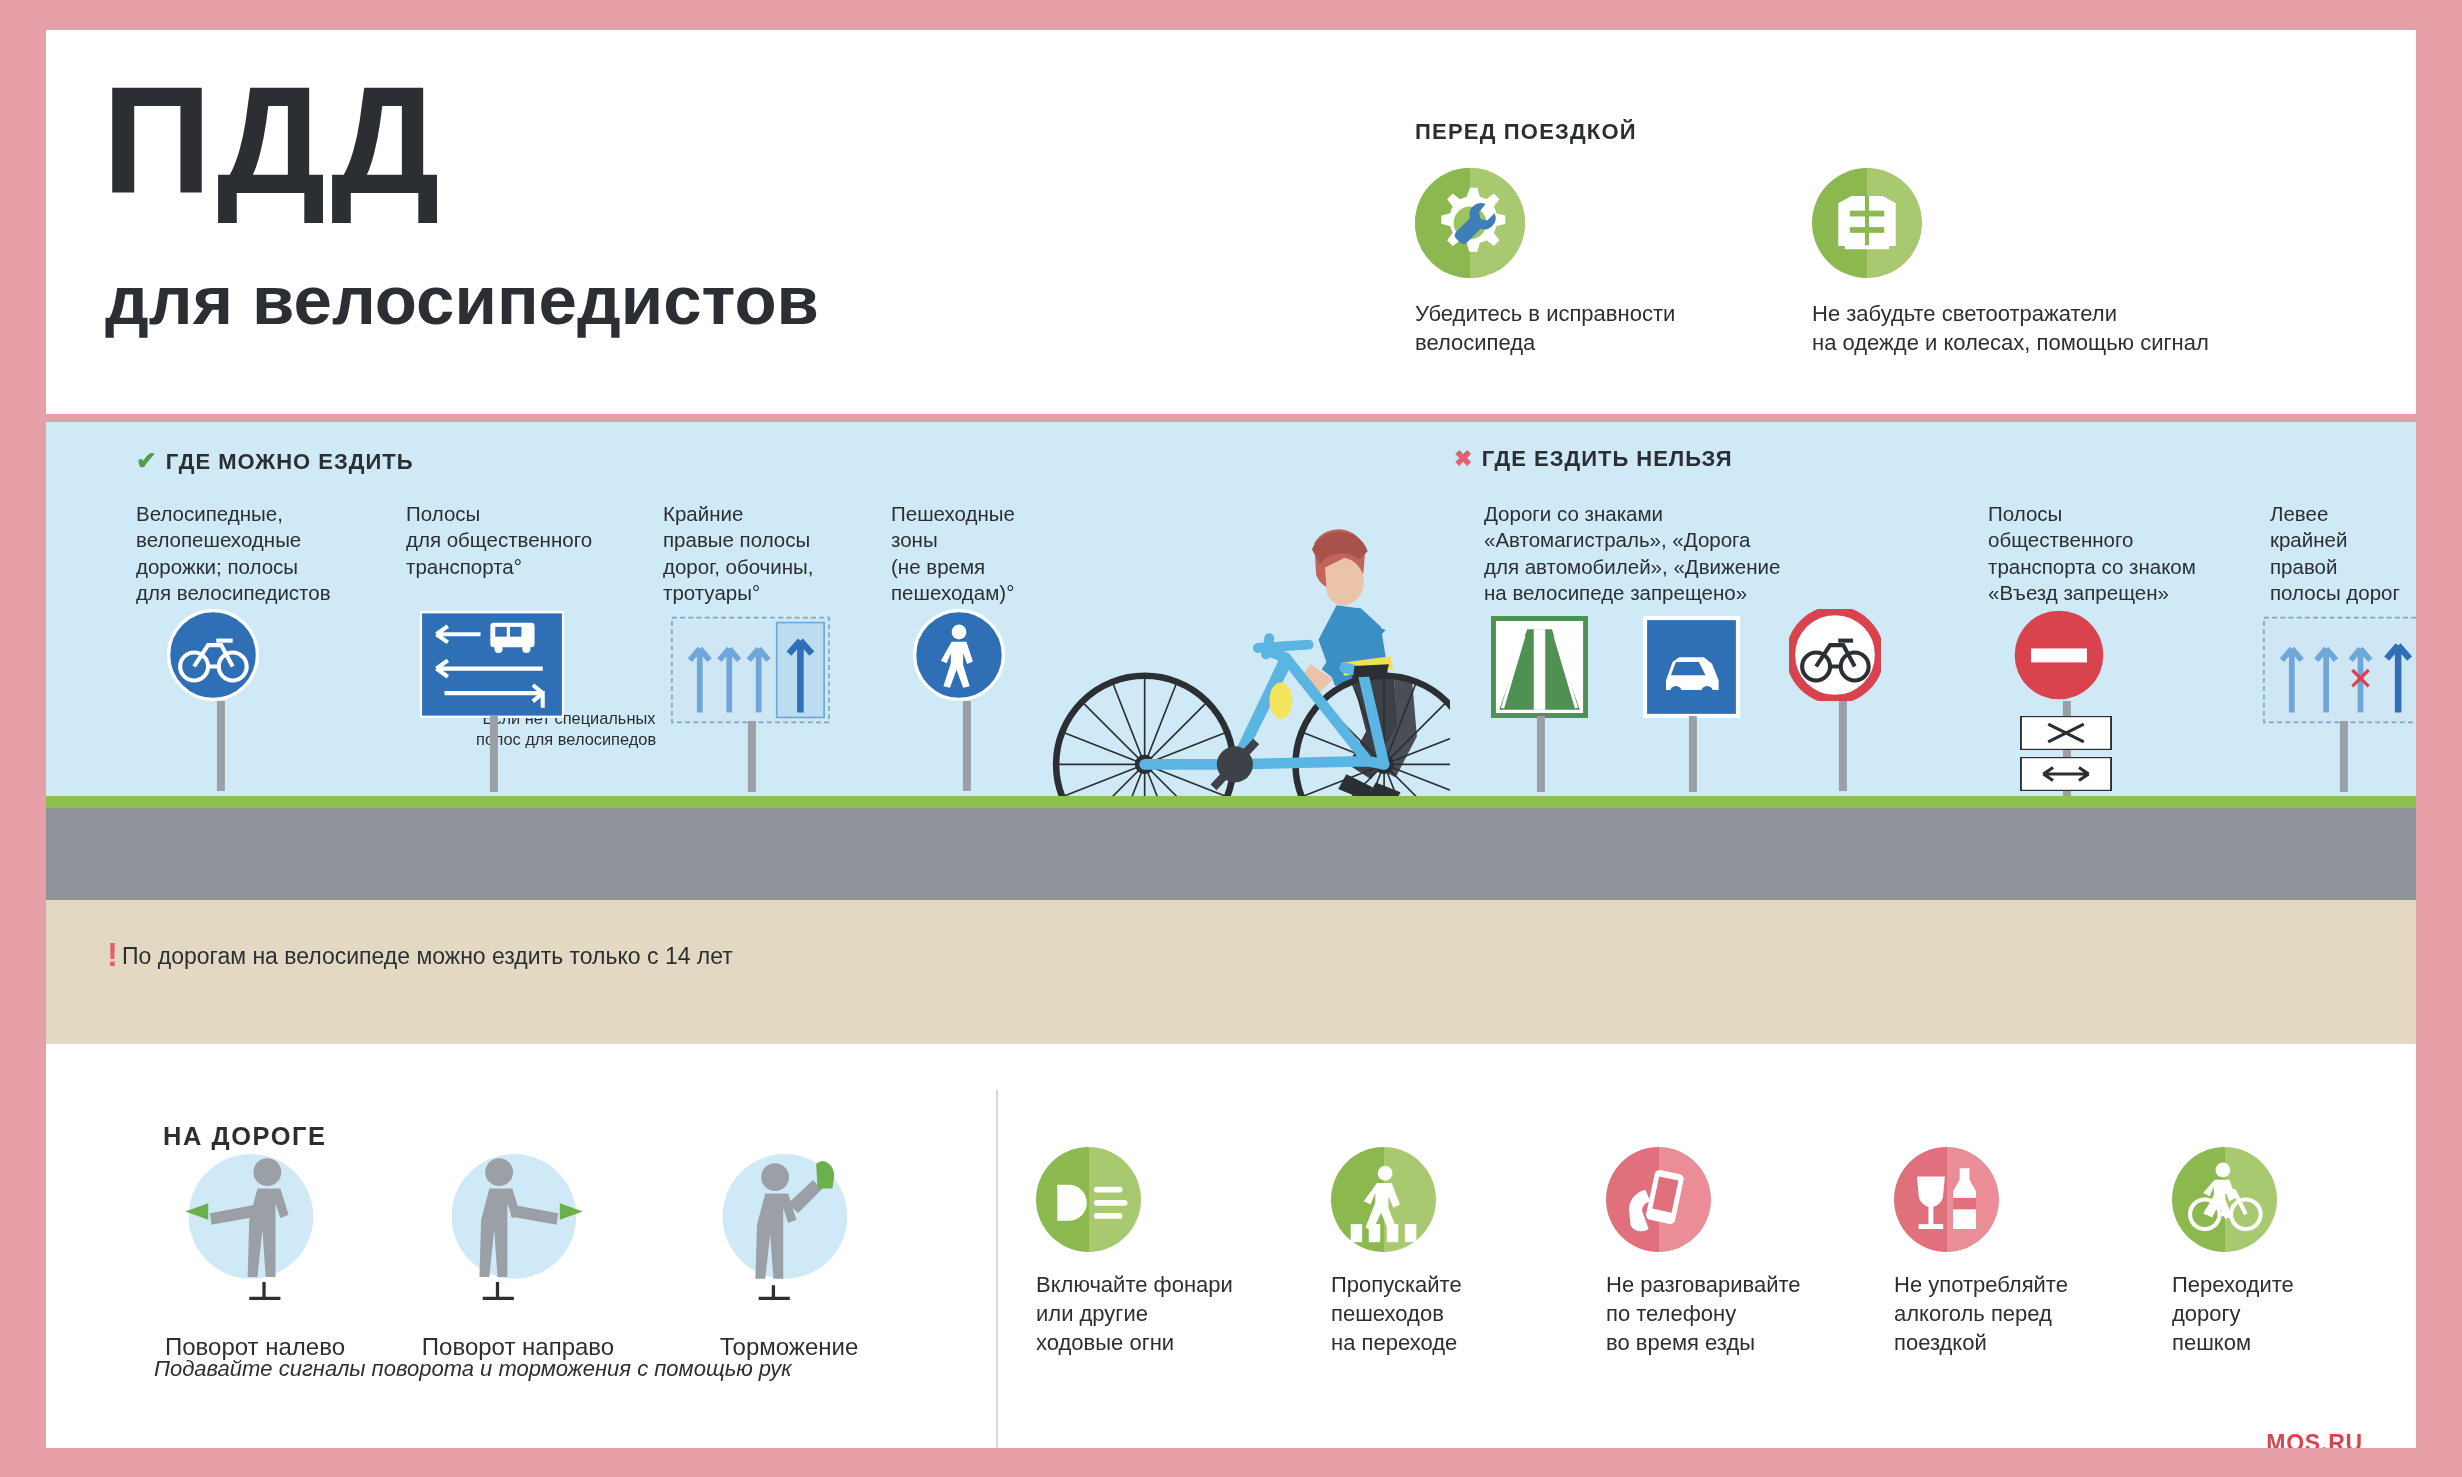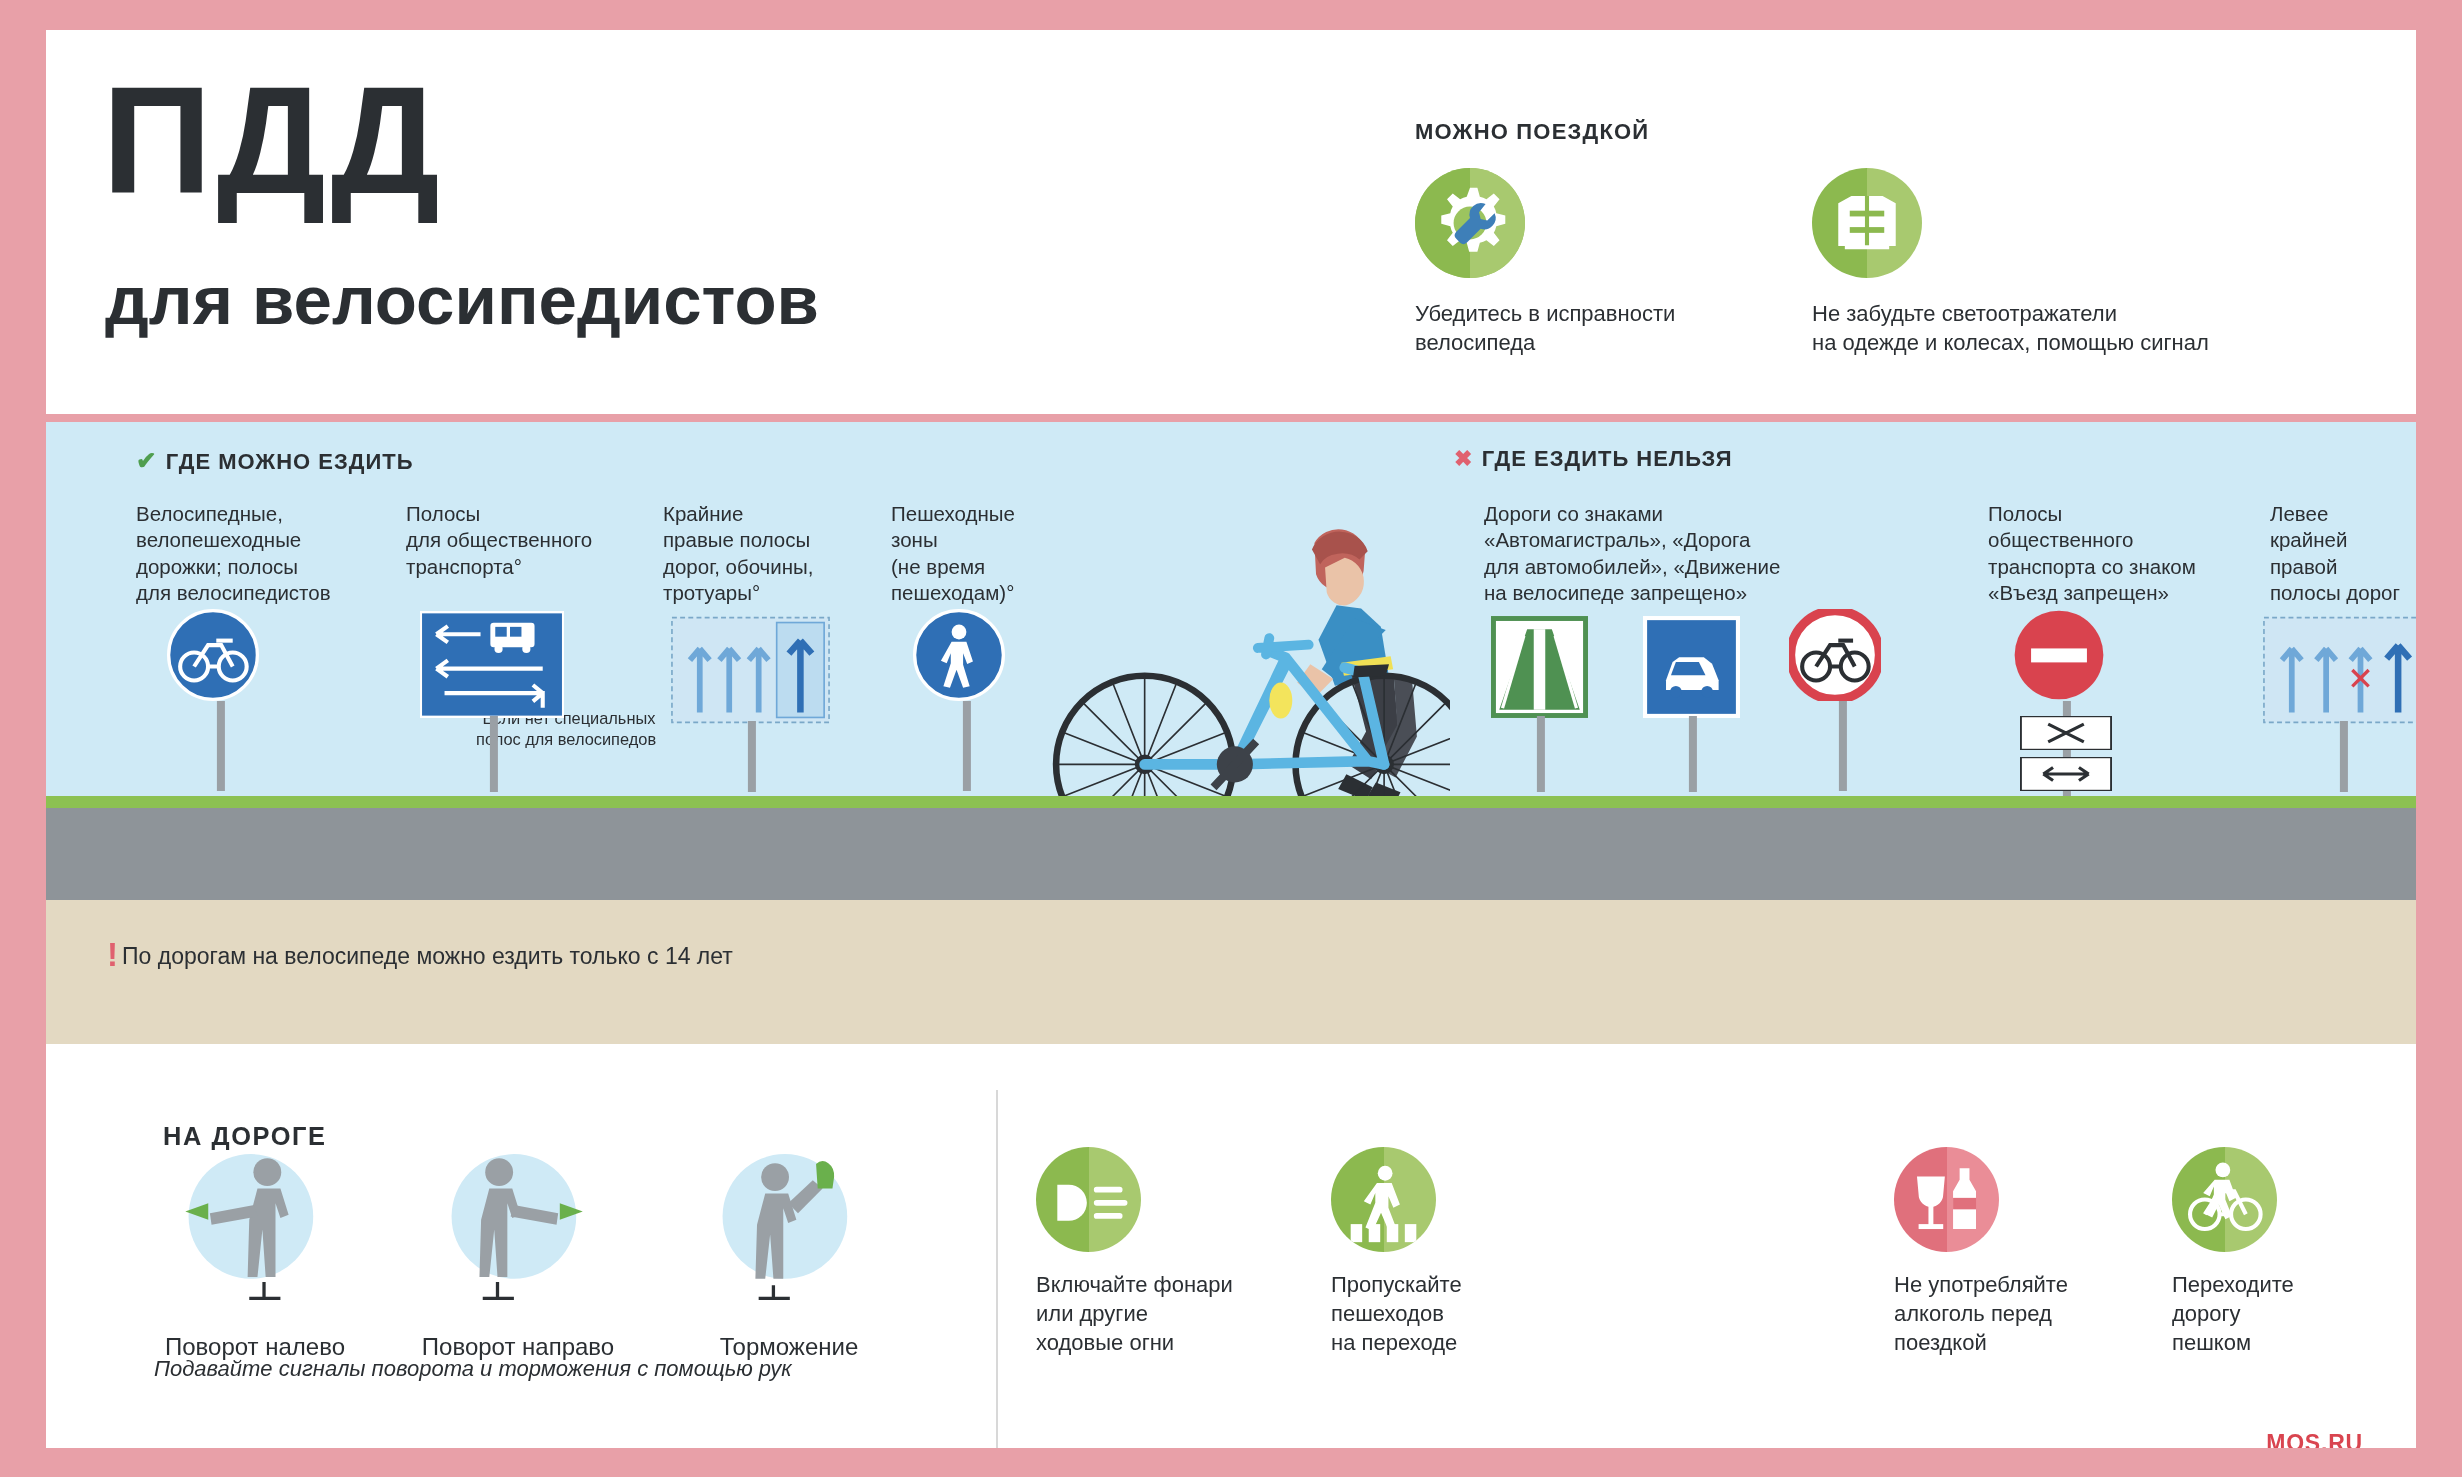--- a/index.html
+++ b/index.html
@@ -123,21 +123,21 @@
 </style>
 </head>
 <body>
 
 <div class="poster">
 
   <div class="header">
     <div class="title-main">ПДД</div>
     <div class="title-sub">для велосипедистов</div>
 
-    <div class="before-ride-label">МОЖНО ПОЕЗДКОЙ</div>
+    <div class="before-ride-label">ПЕРЕД ПОЕЗДКОЙ</div>
 
     <div class="br-item" style="left:1369px; top:138px; width:328px;">
       <div class="circle" style="background:#9cc45f;">
         <div class="half-left" style="left:0; background:#8cb94f;"></div>
         <div class="half-right" style="left:50%; background:#a8c96f;"></div>
         <svg viewBox="0 0 134 134" width="110" height="110" style="position:absolute;left:0;top:0;">
           <g fill="#ffffff">
             <path d="M67 24 l9 0 3 11 a26 26 0 0 1 8 3 l9-7 7 7 -7 9 a26 26 0 0 1 3 8 l11 3 0 10 -11 3 a26 26 0 0 1-3 8 l7 9 -7 7 -9-7 a26 26 0 0 1-8 3 l-3 11 -10 0 -3-11 a26 26 0 0 1-8-3 l-9 7 -7-7 7-9 a26 26 0 0 1-3-8 l-11-3 0-10 11-3 a26 26 0 0 1 3-8 l-7-9 7-7 9 7 a26 26 0 0 1 8-3 z"></path>
           </g>
           <circle cx="67" cy="67" r="20" fill="#9cc45f"></circle>
@@ -472,20 +472,34 @@
             <rect x="68" y="94" width="14" height="22"></rect>
             <rect x="90" y="94" width="14" height="22"></rect>
           </g>
         </svg>
       </div>
       <div class="tip-cap">Пропускайте
 пешеходов
 на переходе</div>
     </div>
 
+    <div class="tip" style="left:1560px; top:103px; width:263px;">
+      <div class="circle">
+        <div class="half-left" style="left:0; background:#e0707c;"></div>
+        <div class="half-right" style="left:50%; background:#ea8d97;"></div>
+        <svg viewBox="0 0 128 128" width="105" height="105" style="position:absolute;left:0;top:0;">
+          <rect x="54" y="30" width="36" height="62" rx="6" fill="#ffffff" transform="rotate(12 72 60)"></rect>
+          <rect x="60" y="38" width="24" height="40" fill="#e0707c" transform="rotate(12 72 60)"></rect>
+          <path d="M28 74 a26 26 0 0 1 20-22 l6 14 a12 12 0 0 0-10 12 l8 22 a16 16 0 0 1-22-4 z" fill="#ffffff"></path>
+        </svg>
+      </div>
+      <div class="tip-cap">Не разговаривайте
+по телефону
+во время езды</div>
+    </div>
 
     <div class="tip" style="left:1848px; top:103px; width:246px;">
       <div class="circle">
         <div class="half-left" style="left:0; background:#e0707c;"></div>
         <div class="half-right" style="left:50%; background:#ea8d97;"></div>
         <svg viewBox="0 0 128 128" width="105" height="105" style="position:absolute;left:0;top:0;">
           <g fill="#ffffff">
             <path d="M28 36 l34 0 l-2 22 a15 15 0 0 1-30 0 z"></path>
             <rect x="42" y="72" width="6" height="24"></rect>
             <rect x="30" y="94" width="30" height="6"></rect>

